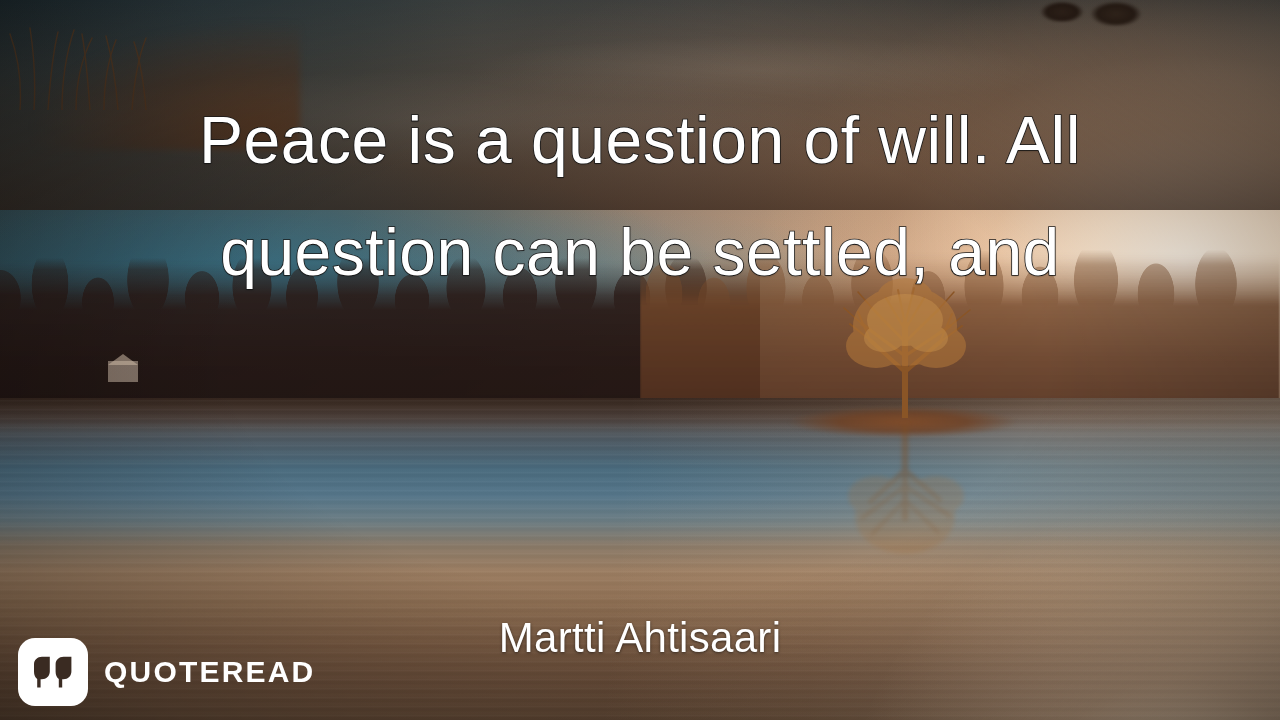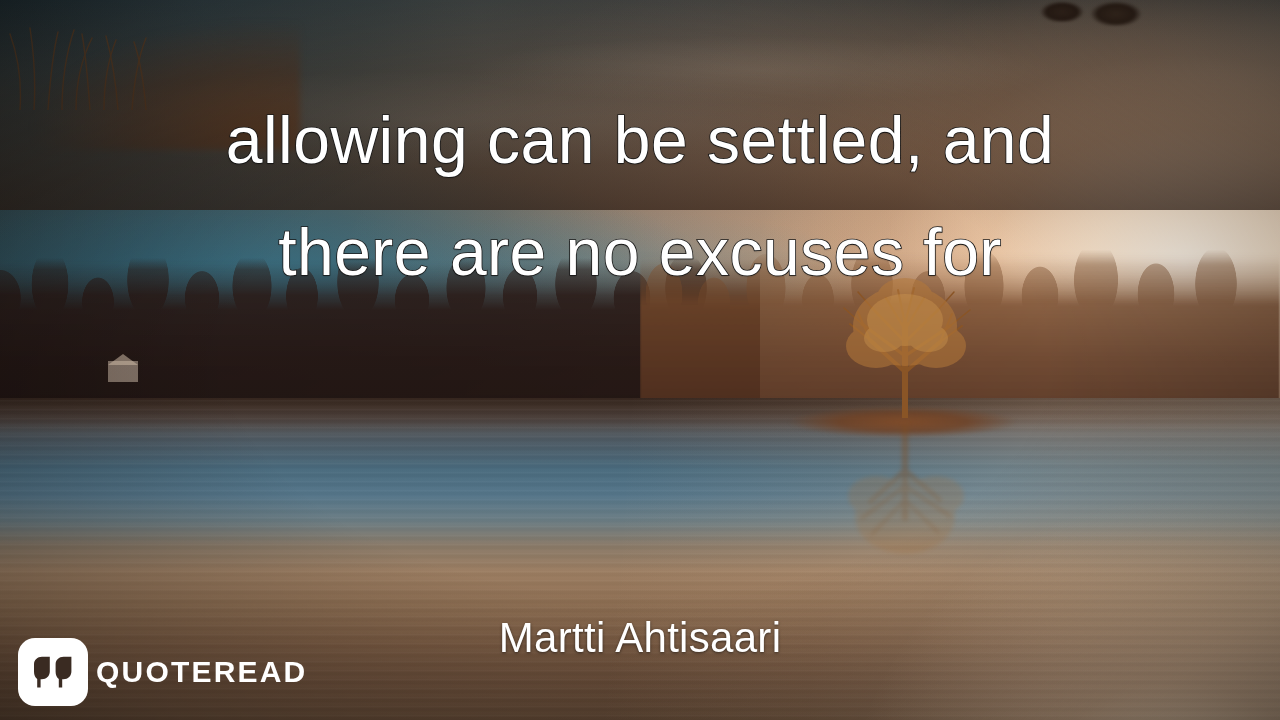--- a/index.html
+++ b/index.html
@@ -277,21 +277,21 @@
     text-shadow: 0 1px 3px rgba(0,0,0,0.55);
     z-index: 20;
   }
 
   
   .brand {
     position: absolute;
     left: 18px; top: 638px;
     display: flex;
     align-items: center;
-    gap: 8px;
+    gap: 16px;
     z-index: 25;
   }
   .brand-mark {
     width: 70px; height: 68px;
     background: #ffffff;
     border-radius: 17px;
     display: flex; align-items: center; justify-content: center;
   }
   .brand-name {
     color: #ffffff;
@@ -380,22 +380,22 @@
         <path d="M132 110 C134 82 138 58 146 38"></path>
         <path d="M146 110 C144 84 140 60 134 42"></path>
       </g>
     </svg>
   </div>
 
   <div class="bg-layer water-bottom"></div>
   <div class="bg-layer vignette"></div>
 
   <div class="quote-block">
-    <span class="quote-line">allowing can be settled, and</span>
-    <span class="quote-line">there are no excuses for</span>
+    <span class="quote-line">Peace is a question of will. All</span>
+    <span class="quote-line">question can be settled, and</span>
   </div>
 
   <div class="author">Martti Ahtisaari</div>
 
   <div class="brand">
     <div class="brand-mark">
       <svg width="44" height="34" viewBox="0 0 44 34" aria-hidden="true">
         <path d="M3 9.5 C3 5 6.4 1.8 11 1.8 L18.8 1.8 L18.8 16.6 C18.8 21.1 15.4 24.3 10.8 24.3 L9.6 24.3 L9.6 32.6 L6.2 32.6 L6.2 24.0 C4.2 22.6 3 20.0 3 16.8 Z" fill="#3a2b22"></path>
         <path d="M24.6 9.5 C24.6 5 28.0 1.8 32.6 1.8 L40.4 1.8 L40.4 16.6 C40.4 21.1 37.0 24.3 32.4 24.3 L31.2 24.3 L31.2 32.6 L27.8 32.6 L27.8 24.0 C25.8 22.6 24.6 20.0 24.6 16.8 Z" fill="#3a2b22"></path>
       </svg>

